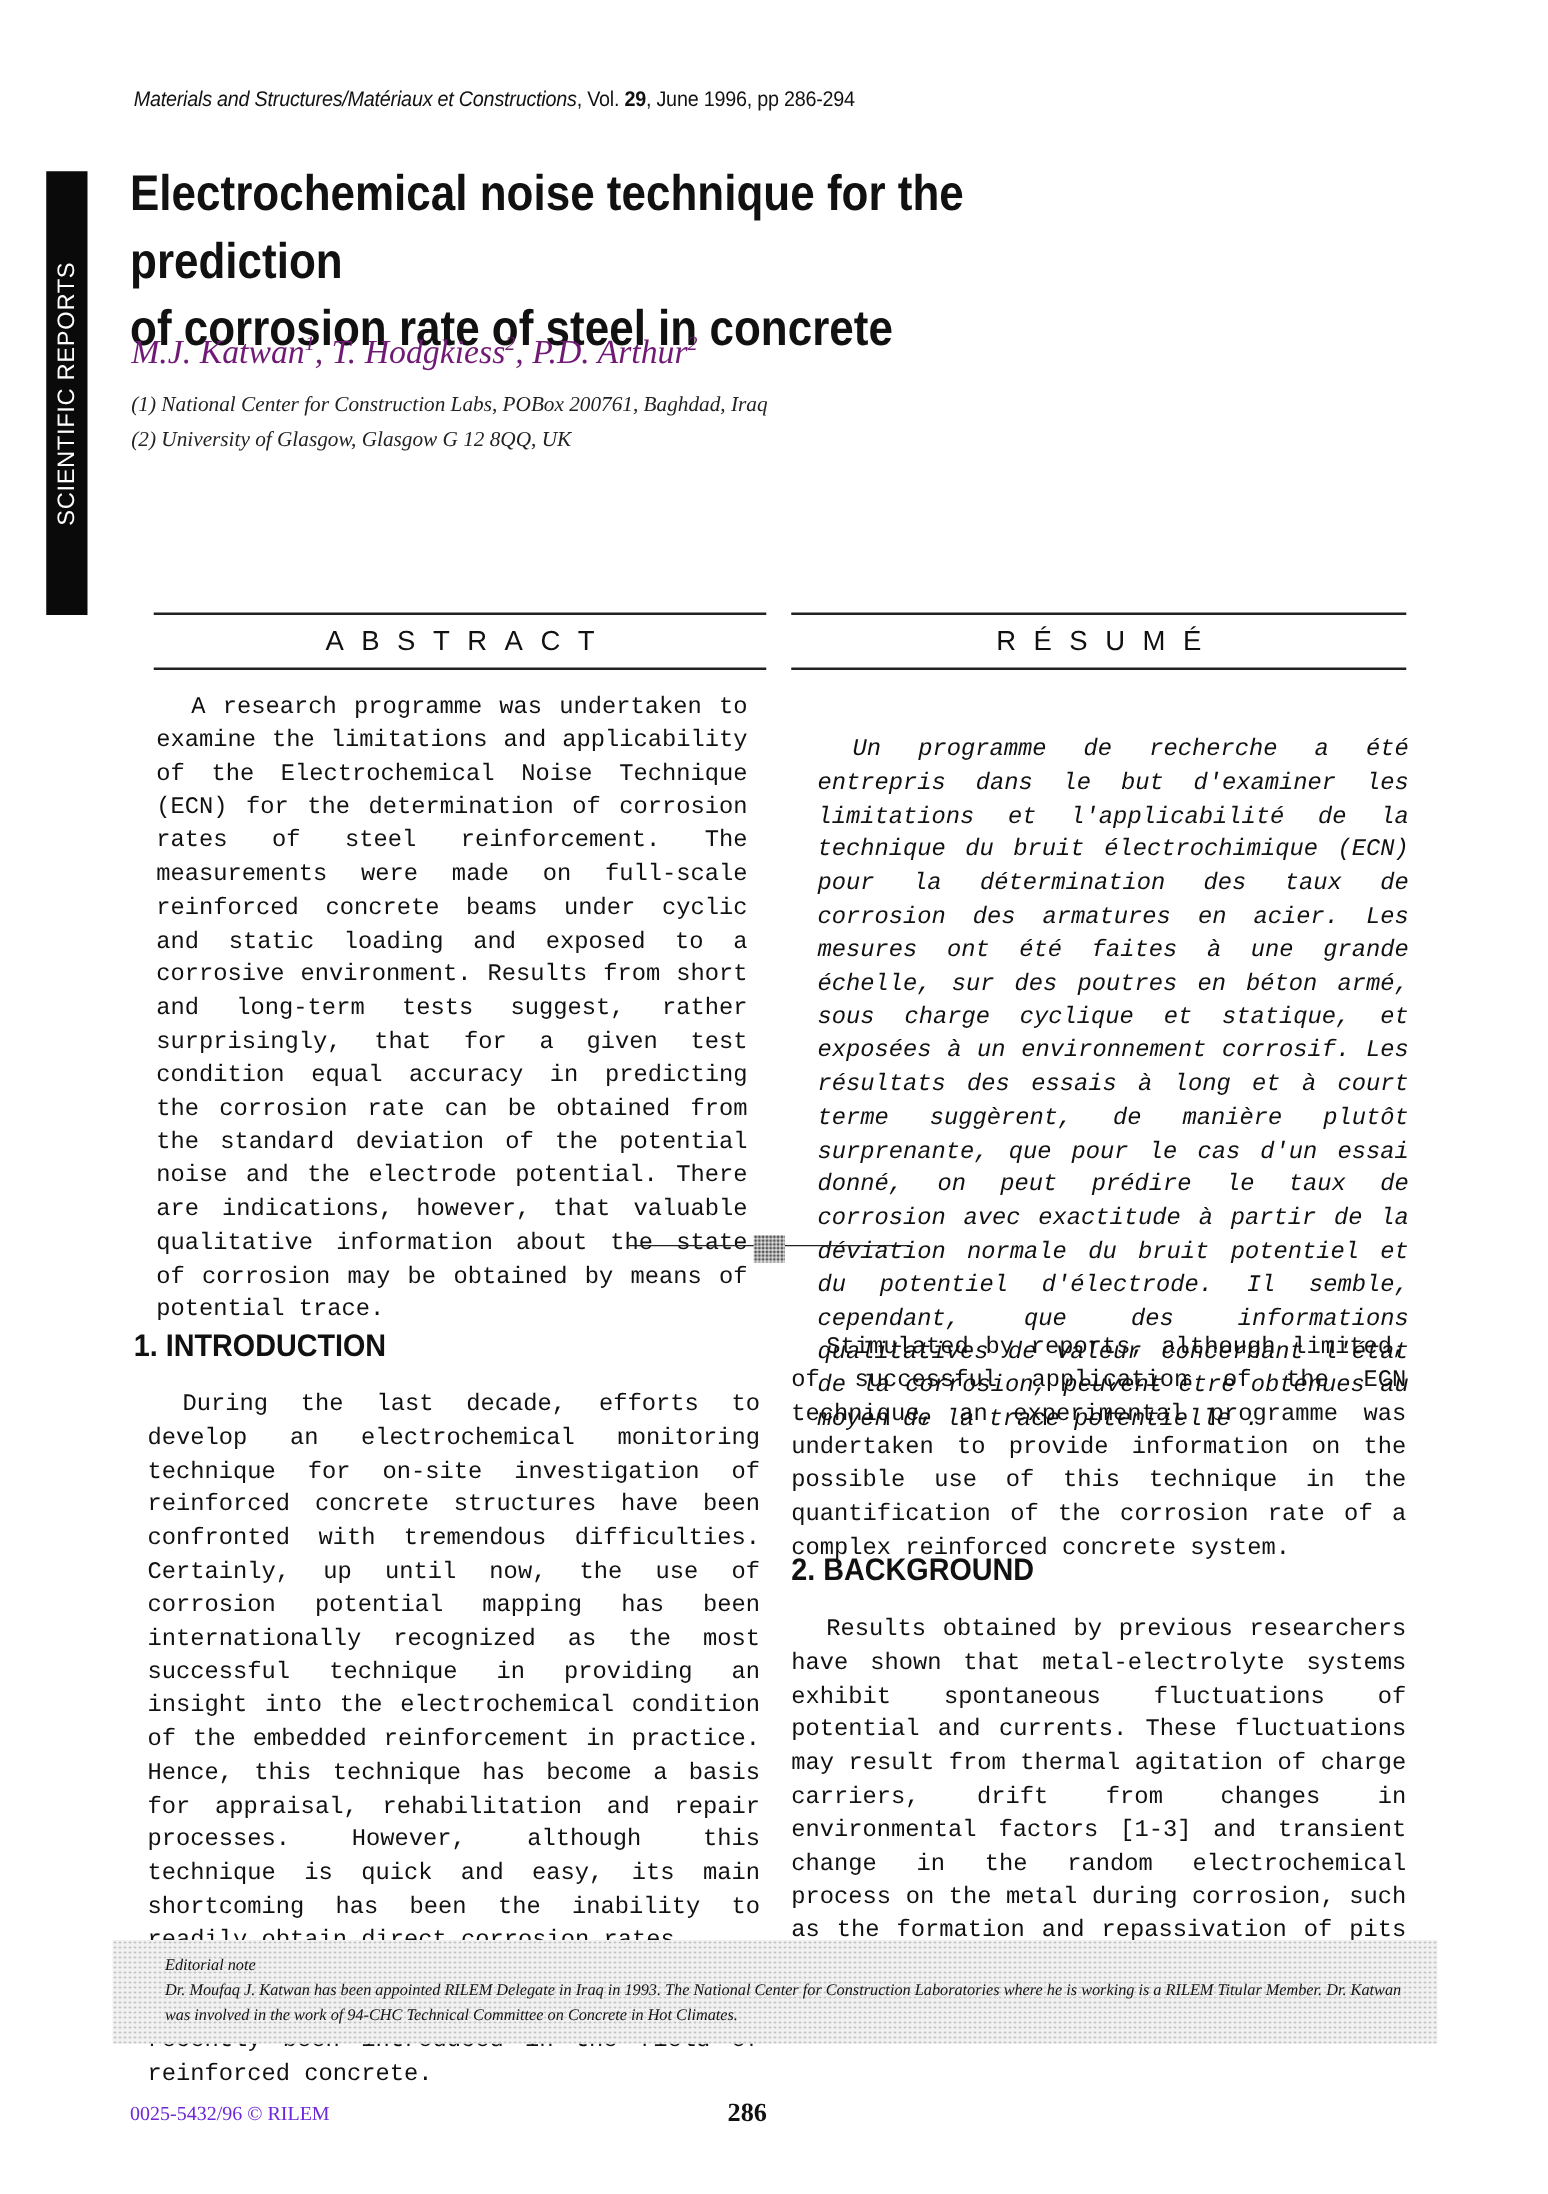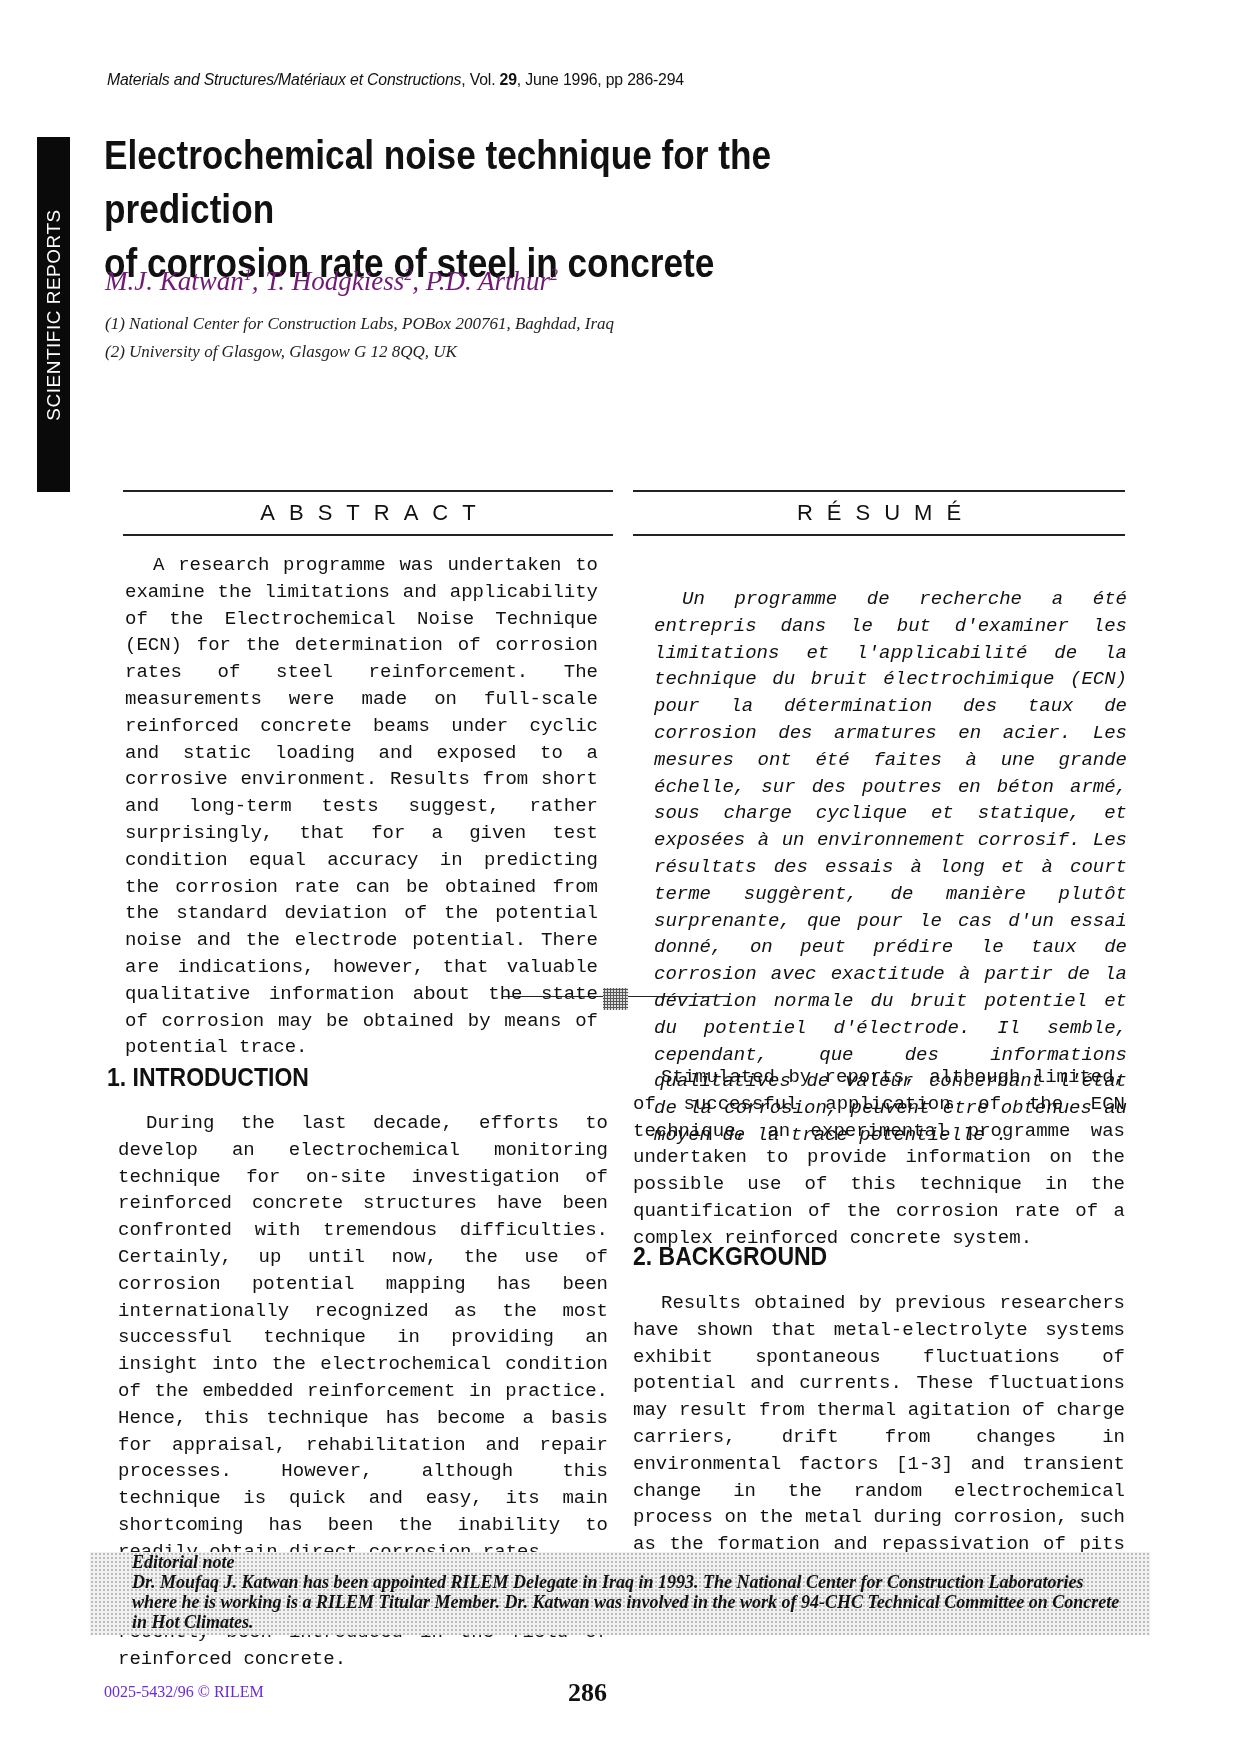--- a/index.html
+++ b/index.html
@@ -72,31 +72,31 @@
     font-size: 25px; color: #111; transform: scaleX(0.92); transform-origin: left;
   }
 
   .editorial {
     position: absolute; left: 90px; top: 1552px; width: 1060px; height: 83px;
     background-color: #f1f1f1;
     background-image: radial-gradient(#bbb 0.7px, transparent 1px);
     background-size: 4px 4px;
   }
   .editorial .inner {
-    position: absolute; left: 42px; top: 0; width: 1000px;
-    font-family: "Liberation Serif", serif; font-style: italic; font-size: 18px; line-height: 20px; color: #111; font-weight: bold;
+    position: absolute; left: 42px; top: 10px; width: 1000px;
+    font-family: "Liberation Serif", serif; font-style: italic; font-size: 13px; line-height: 20px; color: #111;
   }
 
   .footer-left {
     position: absolute; left: 104px; top: 1683px;
     font-family: "Liberation Serif", serif; font-size: 16px; color: #6d28d9;
   }
   .footer-page {
-    position: absolute; left: 568px; top: 1678px;
-    font-family: "Liberation Serif", serif; font-weight: bold; font-size: 26px; color: #111;
+    position: absolute; left: 582px; top: 1678px;
+    font-family: "Liberation Serif", serif; font-weight: bold; font-size: 21px; color: #111;
   }
 </style>
 </head>
 <body>
 
 <div class="running-head">
   <span>Materials and Structures/Matériaux et Constructions</span><span class="rest">, Vol. </span><b>29</b><span class="rest">, June 1996, pp 286-294</span>
 </div>
 
 <div class="side-tab">

